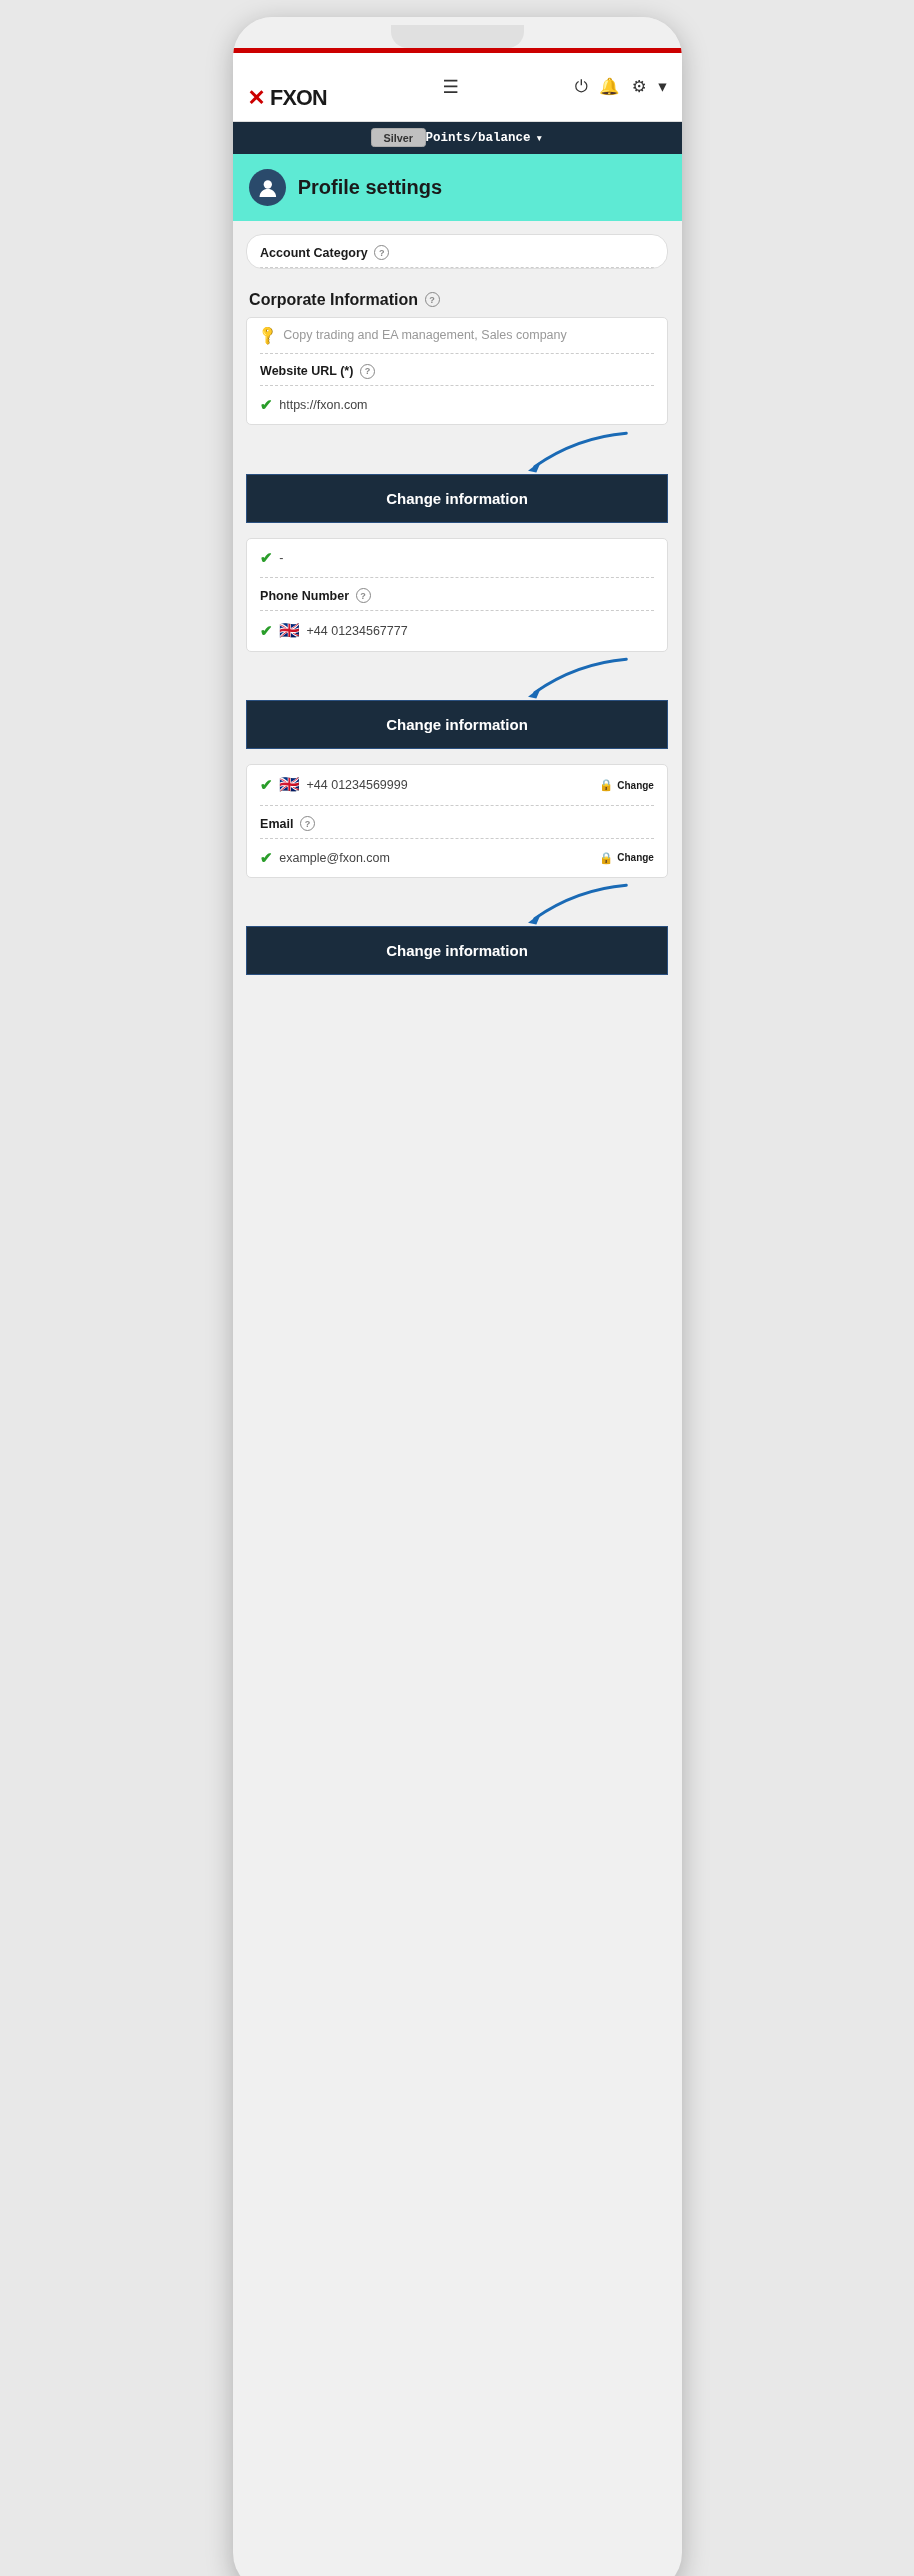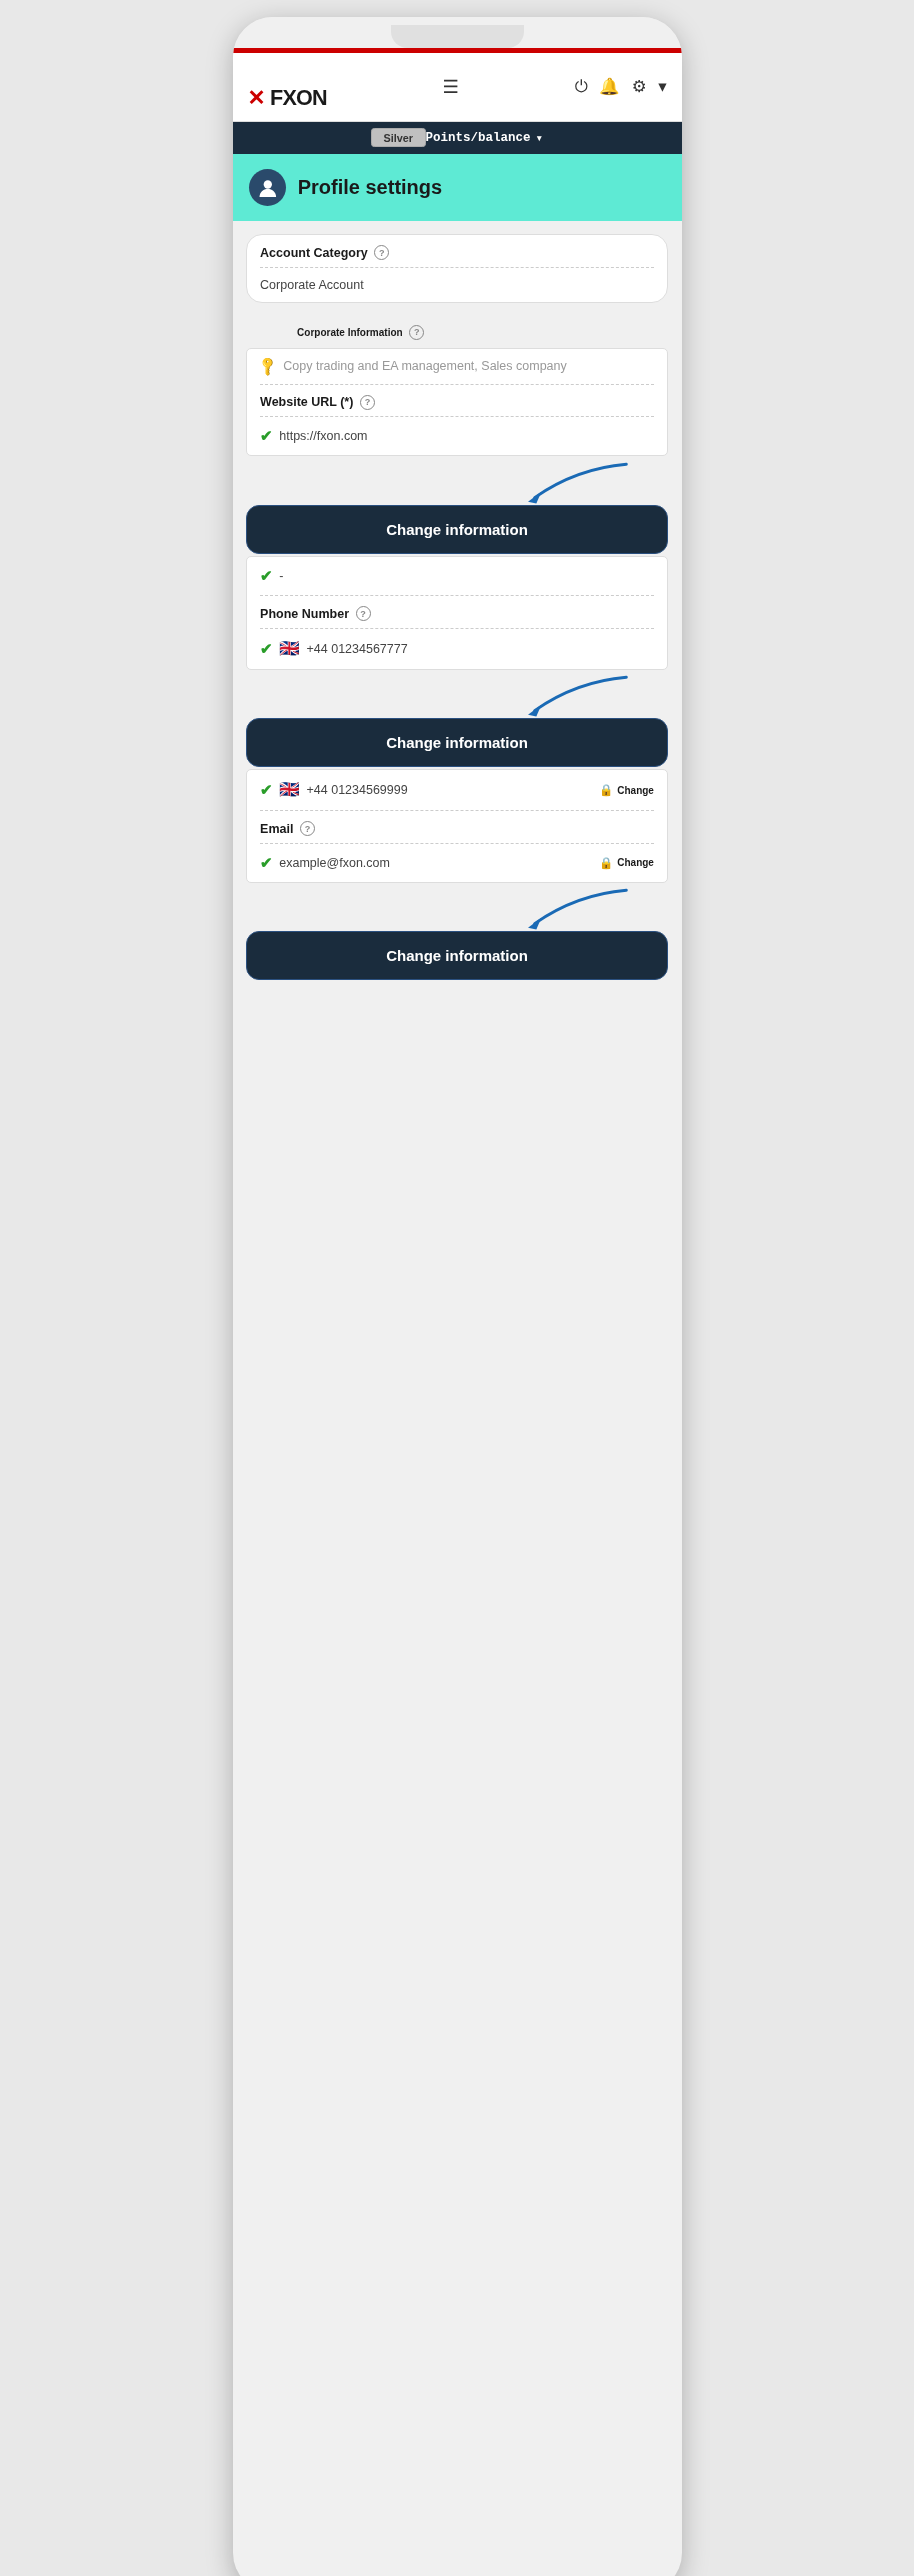--- a/index.html
+++ b/index.html
@@ -186,39 +186,38 @@
       font-size: 16.6px;
     }
     
     .section-title-row {
       display: flex;
       align-items: center;
       gap: 6.6px;
       padding: 6.6px 3.3px 8.3px 3.3px;
     }
     .section-title {
-      font-size: 10px;
+      font-size: 16px;
       font-weight: bold;
       color: #1a1a1a;
-      margin-left: 48px;
     }
     
     .change-info-btn {
       display: block;
       width: 100%;
       background: #1a2c3d;
       color: #ffffff;
       font-size: 15px;
       font-weight: bold;
       text-align: center;
       padding: 15px;
       border: none;
-      border-radius: 13px;
-      cursor: pointer;
-      margin-bottom: 2px;
+      border-radius: 0;
+      cursor: pointer;
+      margin-bottom: 15px;
       border: 1.7px solid #2a5080;
     }
     
     .arrow-container {
       position: relative;
       height: 42px;
       margin-bottom: 3.3px;
     }
     .arrow-svg {
       position: absolute;
@@ -310,23 +309,20 @@
   </div>
 
   <div class="content">
 
     <div class="card">
       <div class="field-label-row">
         <span class="field-label">Account Category</span>
         <span class="help-icon">?</span>
       </div>
       <hr class="field-divider">
-      <div class="field-value-row">
-        <span>Corporate Account</span>
-      </div>
     </div>
 
     <div class="section-title-row">
       <span class="section-title">Corporate Information</span>
       <span class="help-icon">?</span>
     </div>
 
     <div class="multi-field-card">
 
       <div class="field-value-row">

